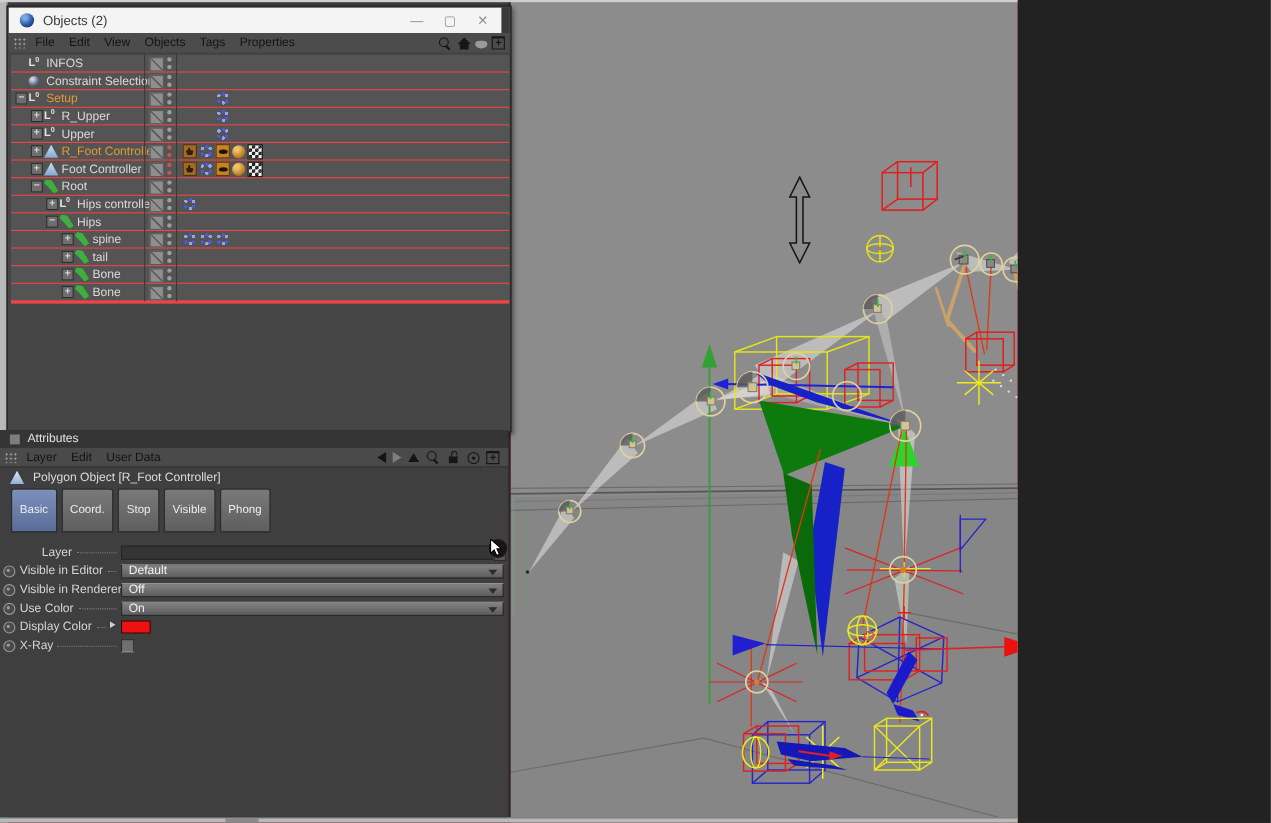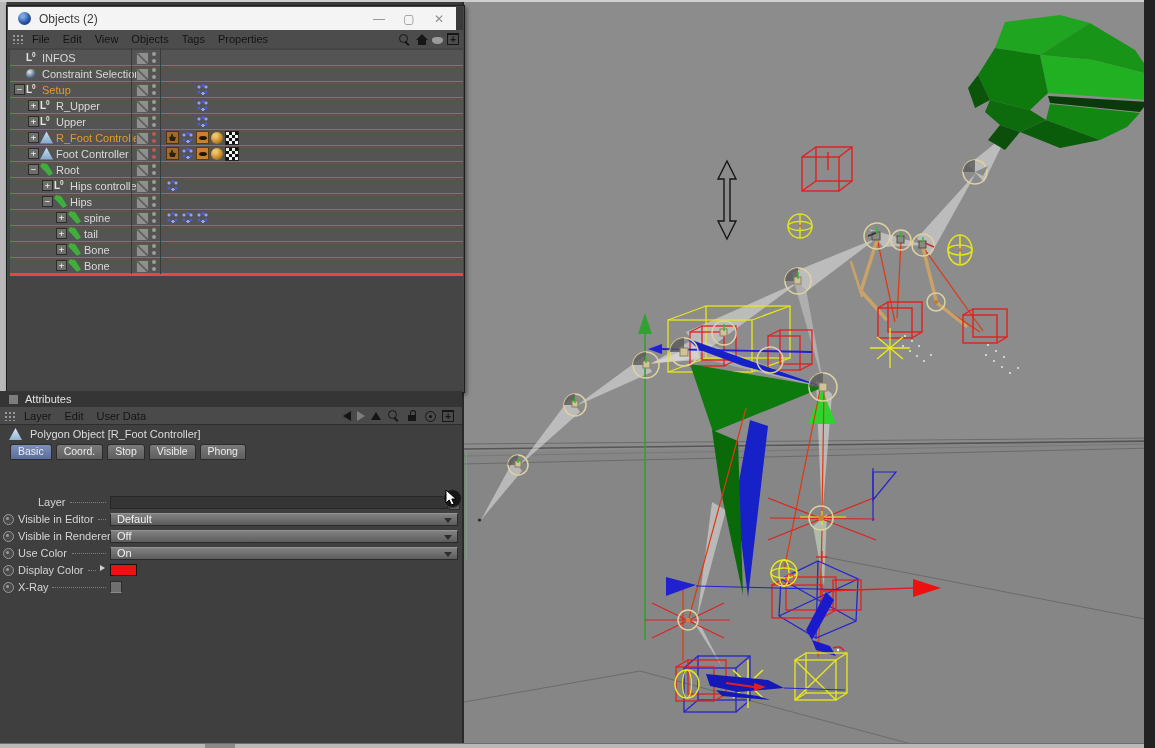--- a/index.html
+++ b/index.html
@@ -1,16 +1,16 @@
 <!DOCTYPE html>
 <html><head>
 <meta charset="utf-8">
 <style>
   html,body{margin:0;padding:0;background:#222;}
-  #app{position:relative;width:1144px;height:748px;background:#b91c1c;overflow:hidden;
+  #app{position:relative;width:925px;height:748px;background:#b91c1c;overflow:hidden;
        font-family:"Liberation Sans","DejaVu Sans",sans-serif;border:0;}
   .abs{position:absolute;}
   
   .frame-left{left:0;top:0;width:6px;height:748px;background:#b9b9b9;border-right:1px solid #6e6e6e;}
   .frame-top{left:0;top:0;width:1155px;height:2px;background:#cfcfcf;}
   .frame-bottom{left:0;top:743px;width:1155px;height:5px;background:#b9b9b9;border-top:1px solid #6e6e6e;}
   .frame-right{left:1152px;top:0;width:3px;height:748px;background:#b9b9b9;}
   .splitter-notch{left:205px;top:744px;width:30px;height:4px;background:#8a8a8a;}
   
   .left-col{left:0;top:0;width:464px;height:748px;background:#3c3c3c;}
@@ -95,21 +95,21 @@
   .attr{left:0;top:391px;width:462px;height:352px;background:#3f3f3f;}
   .attr-title{left:0;top:0;width:462px;height:16px;background:#353535;display:flex;align-items:center;border-bottom:1px solid #2a2a2a;}
   .attr-title-sq{width:9px;height:9px;background:#7d7d7d;margin:0 7px 0 9px;}
   .attr-title-text{font-size:11px;color:#e2e2e2;}
   .attr-menu{left:0;top:16px;width:462px;height:17px;background:#4a4a4a;display:flex;align-items:center;border-bottom:1px solid #2e2e2e;}
   .attr-menu-icons{margin-left:auto;display:flex;align-items:center;gap:6px;padding-right:8px;}
   .obj-row{left:0;top:34px;width:462px;height:18px;display:flex;align-items:center;}
   .obj-icon{width:13px;height:12px;margin:0 8px 0 9px;background:linear-gradient(#dfeaf6,#8fb2d6);clip-path:polygon(50% 0,100% 100%,0 100%);}
   .obj-text{font-size:11px;color:#dcdcdc;}
   .tabs{left:10px;top:53px;height:15px;display:flex;gap:4px;}
-  .tab{height:14px;padding:0 7px;background:linear-gradient(#7a7a7a,#5e5e5e);border:1px solid #2c2c2c;border-radius:3px 3px 0 0;
+  .tab{height:14px;padding:12px 7px;background:linear-gradient(#7a7a7a,#5e5e5e);border:1px solid #2c2c2c;border-radius:3px 3px 0 0;
        font-size:10.5px;color:#ececec;line-height:13px;cursor:default;}
   .tab.sel{background:linear-gradient(#7d90ba,#5a6d9a);}
   .sect{left:0;top:70px;width:462px;height:15px;background:#484848;border-top:1px solid #565656;border-bottom:1px solid #333;
         font-size:11px;font-weight:bold;color:#e8e8e8;line-height:14px;padding-left:8px;box-sizing:border-box;}
   .prow{position:absolute;left:0;width:462px;height:16px;display:flex;align-items:center;}
   .keyc{position:absolute;left:3px;top:3px;width:9px;height:9px;border:1.5px solid #9a9a9a;border-radius:50%;background:#4a4a4a;}
   .keyc::before{content:"";position:absolute;left:2px;top:2px;width:3px;height:3px;border-radius:50%;background:#9a9a9a;}
   .plabel{position:absolute;font-size:11px;color:#d5d5d5;white-space:nowrap;}
   .leader{position:absolute;height:8px;border-bottom:1px dotted #8f8f8f;opacity:.8;}
   .pctl{position:absolute;left:110px;width:348px;height:13px;box-sizing:border-box;}

